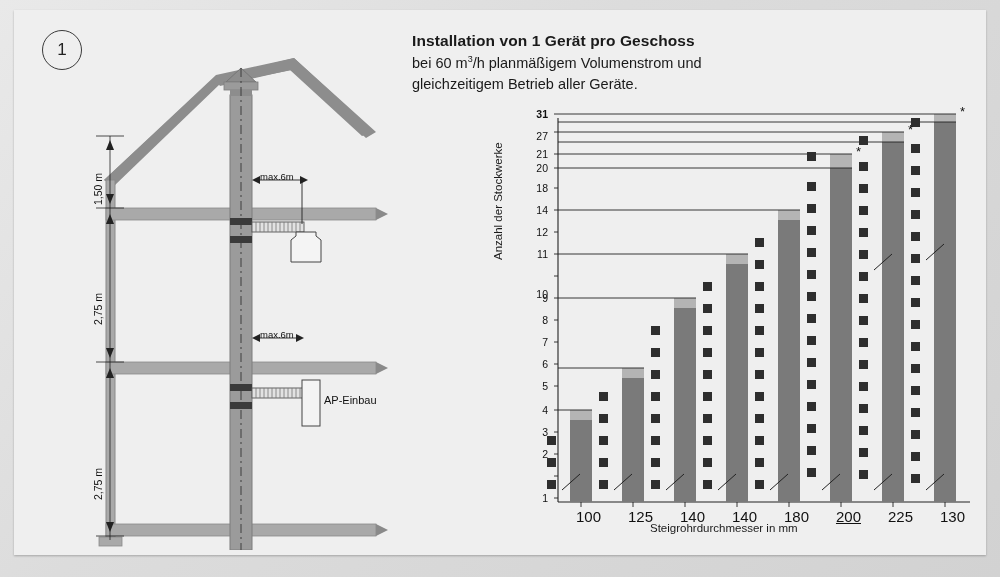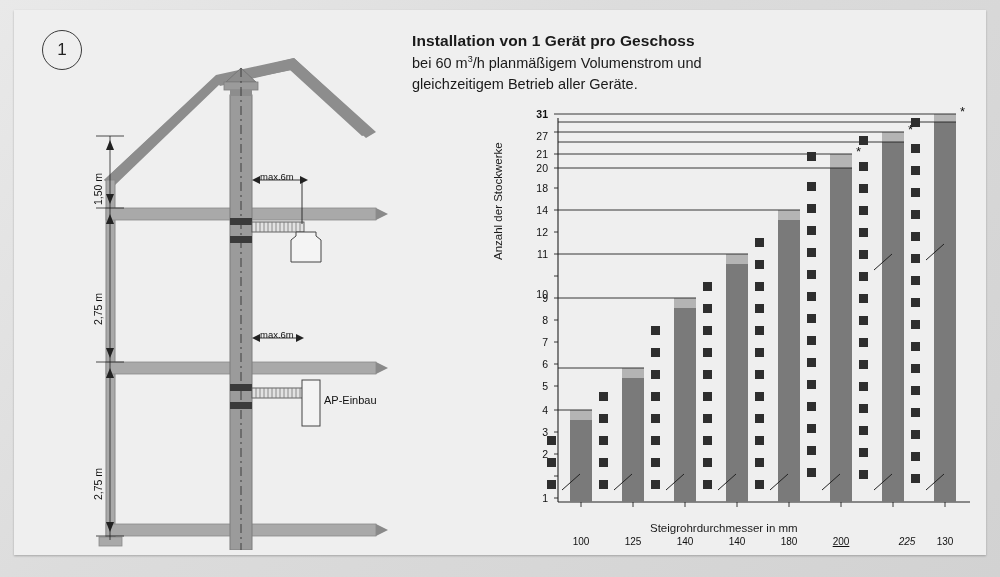--- a/index.html
+++ b/index.html
@@ -39,21 +39,21 @@
   .callout{position:absolute;font-size:9.5px;color:#111;white-space:nowrap;}
   .apl{position:absolute;font-size:11px;color:#111;white-space:nowrap;}
   
   .chart{position:absolute;left:486px;top:100px;width:480px;height:430px;}
   .ylab{
     position:absolute;left:-8px;top:150px;font-size:11.5px;
     transform:rotate(-90deg);transform-origin:left top;white-space:nowrap;
   }
   .xlab{position:absolute;left:150px;top:412px;font-size:11.5px;white-space:nowrap;}
   .ytick{position:absolute;font-size:10.5px;text-align:right;width:22px;color:#111;}
-  .xtick{position:absolute;font-size:10px;text-align:center;width:40px;color:#111;margin-top:28px;}
+  .xtick{position:absolute;font-size:15px;text-align:right;width:40px;color:#111;}
   .star{position:absolute;font-size:13px;color:#111;}
   svg{display:block;}
 </style>
 </head>
 <body>
 
 <div id="page">
   <div class="panel">
 
     <div class="badge">
@@ -367,18 +367,18 @@
       <div class="star" style="left:356px;top:34px;">*</div>
       <div class="star" style="left:408px;top:12px;">*</div>
       <div class="star" style="left:460px;top:-6px;">*</div>
 
       <div class="xtick" style="left:61px;top:398px;">100</div>
       <div class="xtick" style="left:113px;top:398px;">125</div>
       <div class="xtick" style="left:165px;top:398px;">140</div>
       <div class="xtick" style="left:217px;top:398px;">140</div>
       <div class="xtick" style="left:269px;top:398px;">180</div>
       <div class="xtick" style="left:321px;top:398px;text-decoration:underline;">200</div>
-      <div class="xtick" style="left:387px;top:398px;font-style:italic;">225</div>
+      <div class="xtick" style="left:373px;top:398px;">225</div>
       <div class="xtick" style="left:425px;top:398px;">130</div>
     </div>
 
   </div>
 </div>
 
 </body></html>

